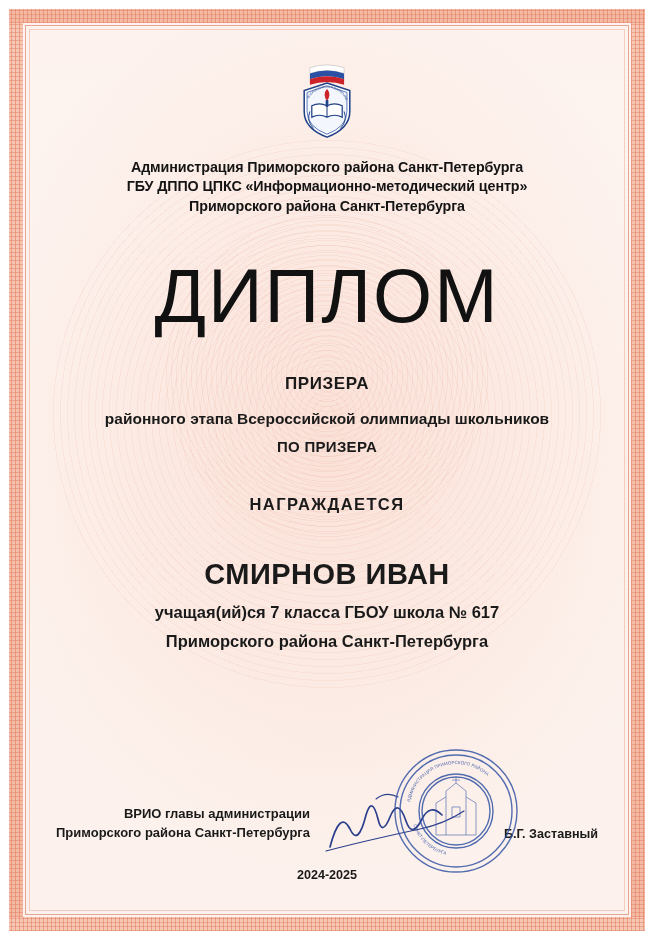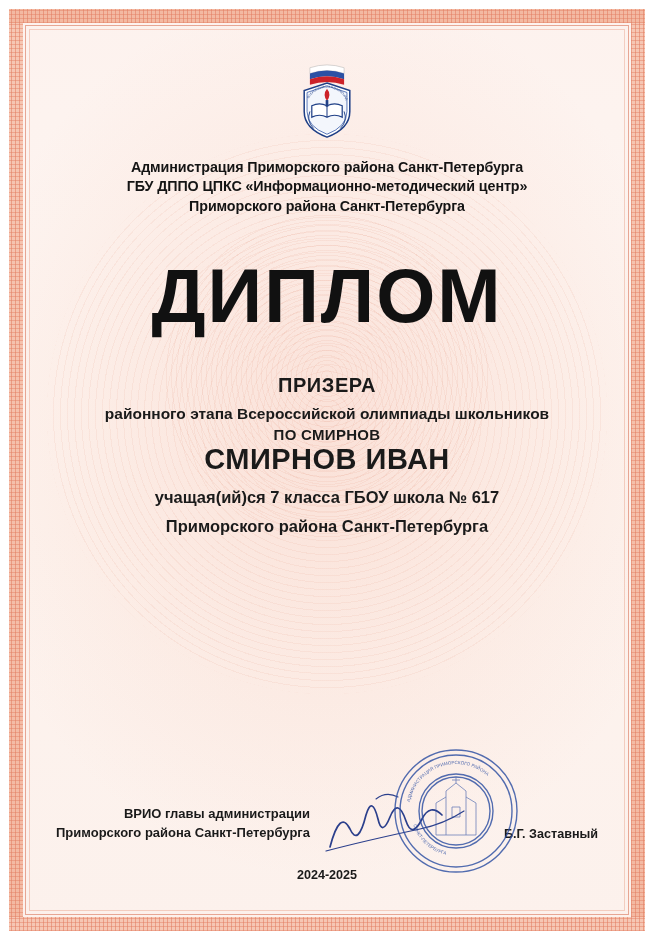--- a/index.html
+++ b/index.html
@@ -117,37 +117,37 @@
   }
   .org-line {
     font-size: 14.3px;
     font-weight: bold;
     color: #141414;
     letter-spacing: -0.1px;
   }
 
   .diploma-title {
     font-size: 76px;
-    font-weight: bold;
+    font-weight: normal;
     letter-spacing: 2px;
     margin: 42px 0 40px 0;
     color: #111111;
     line-height: 1;
   }
 
   .award-kind {
-    font-size: 20px;
+    font-size: 17px;
     font-weight: bold;
     letter-spacing: 0.6px;
-    margin-bottom: 8px;
+    margin-bottom: 16px;
   }
   .award-stage {
     font-size: 15.5px;
     font-weight: bold;
-    margin-bottom: 3px;
+    margin-bottom: 10px;
   }
   .award-subject {
     font-size: 15px;
     font-weight: bold;
     letter-spacing: 0.3px;
   }
 
   .awarded-label {
     font-size: 16.5px;
     font-weight: bold;
@@ -272,23 +272,24 @@
       <div class="org-line">Администрация Приморского района Санкт-Петербурга</div>
       <div class="org-line">ГБУ ДППО ЦПКС «Информационно-методический центр»</div>
       <div class="org-line">Приморского района Санкт-Петербурга</div>
     </div>
 
     <div class="diploma-title">ДИПЛОМ</div>
 
     <div>
       <div class="award-kind">ПРИЗЕРА</div>
       <div class="award-stage">районного этапа Всероссийской олимпиады школьников</div>
-      <div class="award-subject">ПО СМИРНОВ</div>
+      <div class="award-subject">ПО ПРИЗЕРА</div>
     </div>
 
+    <div class="awarded-label">НАГРАЖДАЕТСЯ</div>
 
     <div>
       <div class="recipient-name">СМИРНОВ ИВАН</div>
       <div class="recipient-class">учащая(ий)ся 7 класса ГБОУ школа № 617</div>
       <div class="recipient-region">Приморского района Санкт-Петербурга</div>
     </div>
 
   </div>
 
   <div class="footer">

